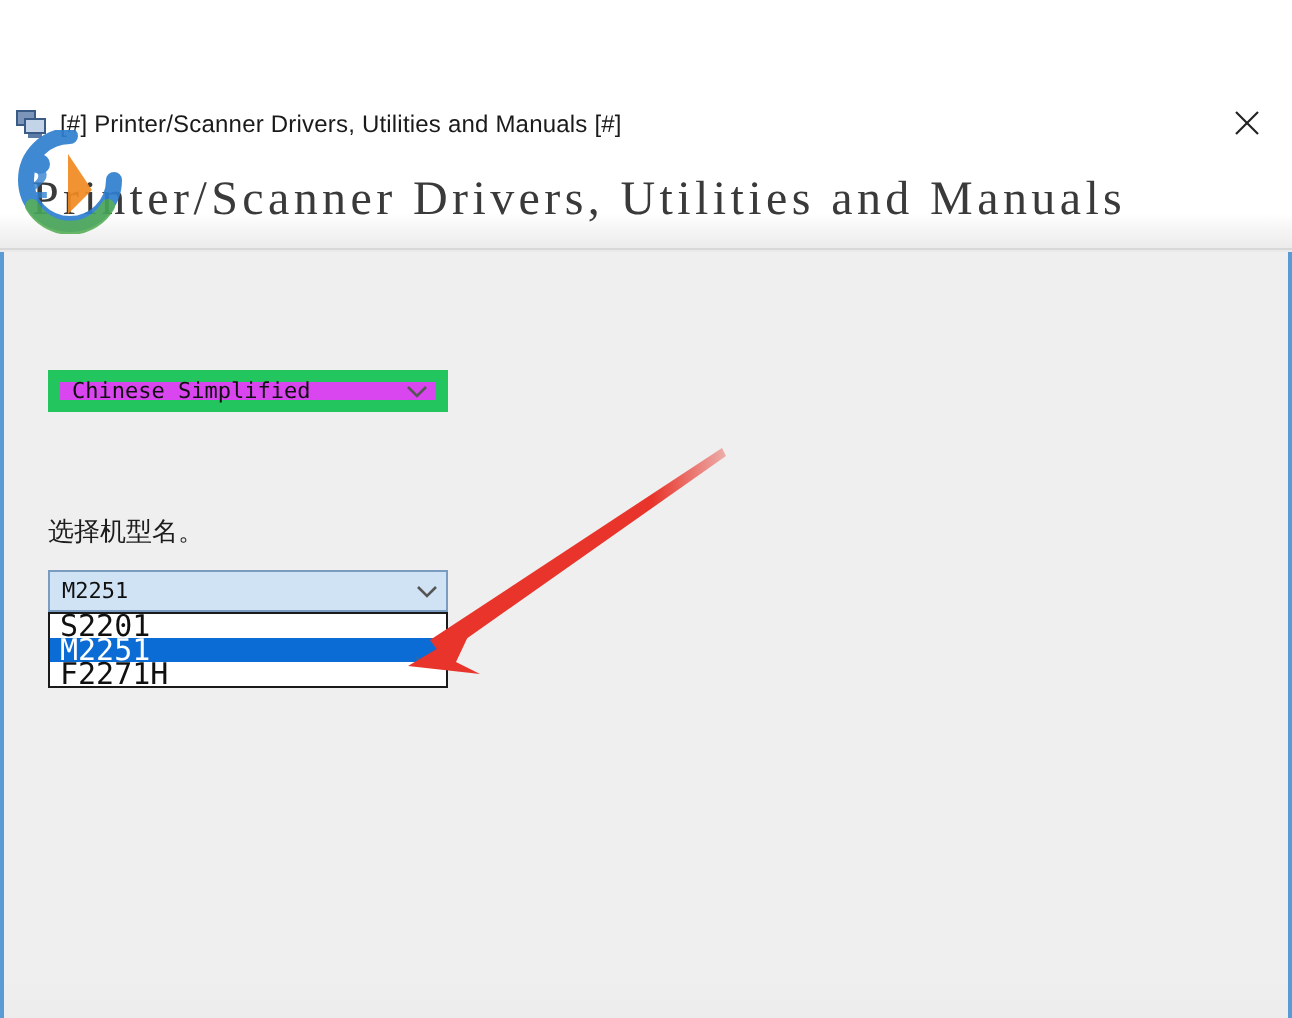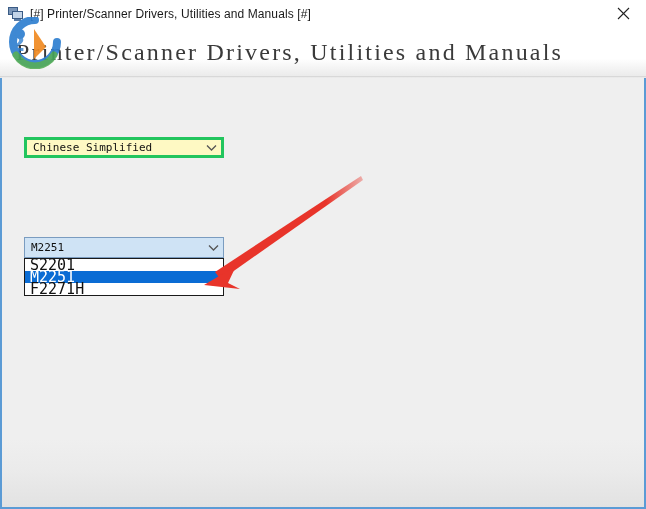--- a/index.html
+++ b/index.html
@@ -14,20 +14,21 @@
     font-family: "Liberation Sans", sans-serif;
     -webkit-font-smoothing: antialiased;
   }
 
   .window {
     position: relative;
     width: 646px;
     height: 413px;
     background: #ffffff;
     box-sizing: border-box;
+    margin-top: 48px;
   }
 
   
   .titlebar {
     position: absolute;
     left: 0; top: 0;
     width: 646px;
     height: 27px;
     background: #ffffff;
     display: flex;
@@ -141,22 +142,22 @@
     white-space: nowrap;
   }
   #lang-label { left: 22px; top: 32px; }
   #model-label { left: 22px; top: 131px; }
 
   
   .combo {
     position: absolute;
     height: 21px;
     box-sizing: border-box;
-    border: 3px solid #22c55e;
-    background: #fef9c3;
+    border: 6px solid #22c55e;
+    background: #d946ef;
     display: flex;
     align-items: center;
   }
   .combo .combo-value {
     flex: 1 1 auto;
     padding-left: 6px;
     font-family: "DejaVu Sans Mono", "Liberation Mono", monospace;
     font-size: 11px;
     color: #101010;
     letter-spacing: 0px;
@@ -292,20 +293,21 @@
 
       <div class="combo" id="lang-combo">
         <span class="combo-value">Chinese Simplified</span>
         <span class="combo-arrow">
           <svg width="11" height="8" viewBox="0 0 11 8">
             <polyline points="1,1.5 5.5,6 10,1.5" fill="none" stroke="#555555" stroke-width="1.3"></polyline>
           </svg>
         </span>
       </div>
 
+      <div class="field-label" id="model-label">选择机型名。</div>
 
       <div class="combo" id="model-combo">
         <span class="combo-value">M2251</span>
         <span class="combo-arrow">
           <svg width="11" height="8" viewBox="0 0 11 8">
             <polyline points="1,1.5 5.5,6 10,1.5" fill="none" stroke="#555555" stroke-width="1.3"></polyline>
           </svg>
         </span>
       </div>
 

